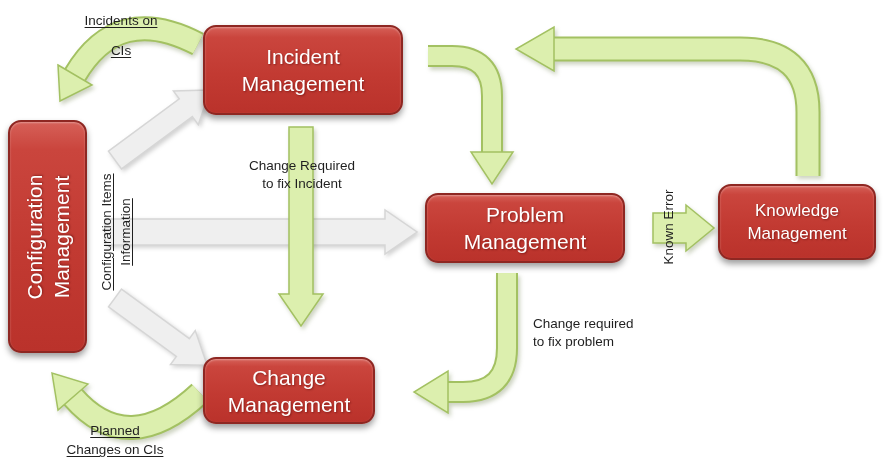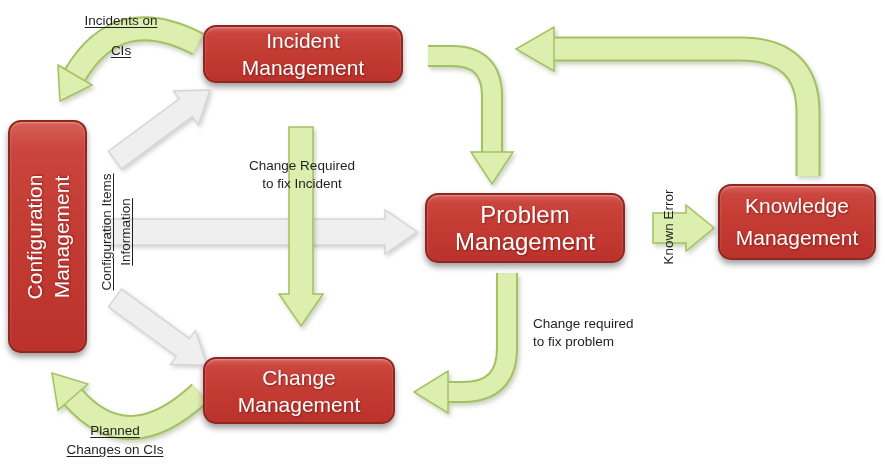--- a/index.html
+++ b/index.html
@@ -15,24 +15,24 @@
     background:linear-gradient(180deg,#d66058 0%,#ca453d 12%,#c23a32 55%,#ba322b 100%);
     border:2px solid #8e2722;
     border-radius:13px;
     box-shadow:0 4px 6px rgba(0,0,0,.38), inset 0 1px 2px rgba(255,255,255,.35);
     color:#ffffff;
     display:flex;align-items:center;justify-content:center;
     text-align:center;white-space:pre-line;
     text-shadow:1px 1px 2px rgba(70,0,0,.45);
     box-sizing:border-box;
   }
-  .box-incident {left:203px;top:25px; width:200px;height:58px;font-size:21px;line-height:27px;}
-  .box-problem  {left:425px;top:193px;width:200px;height:70px;font-size:24px;line-height:27px;}
-  .box-change   {left:203px;top:357px;width:192px;height:67px;font-size:21px;line-height:27px;}
-  .box-knowledge{left:718px;top:184px;width:158px;height:76px;font-size:21px;line-height:32px;}
+  .box-incident {left:203px;top:25px; width:200px;height:90px;font-size:21px;line-height:27px;}
+  .box-problem  {left:425px;top:193px;width:200px;height:70px;font-size:21px;line-height:27px;}
+  .box-change   {left:203px;top:357px;width:172px;height:67px;font-size:21px;line-height:27px;}
+  .box-knowledge{left:718px;top:184px;width:158px;height:76px;font-size:17px;line-height:23px;}
   .box-config   {left:8px;  top:120px;width:79px; height:233px;}
   .box-config .rot{
     position:absolute;left:50%;top:50%;width:230px;
     transform:translate(-50%,-50%) rotate(-90deg);
     font-size:21px;line-height:27px;text-align:center;white-space:pre-line;
   }
 
   
   .lbl{
     position:absolute;color:#1f1f1f;font-size:13.5px;line-height:18px;

